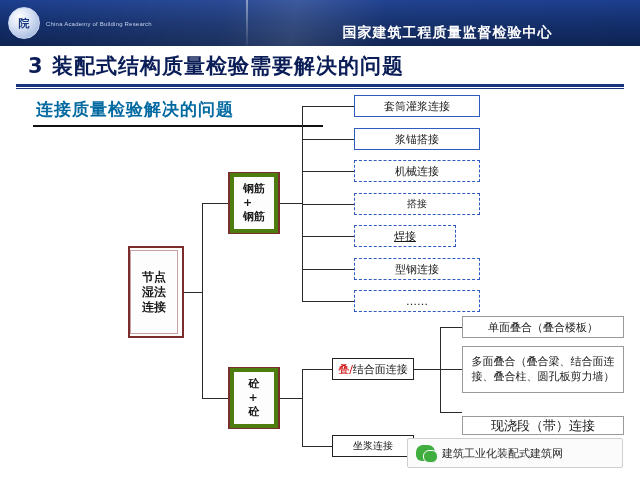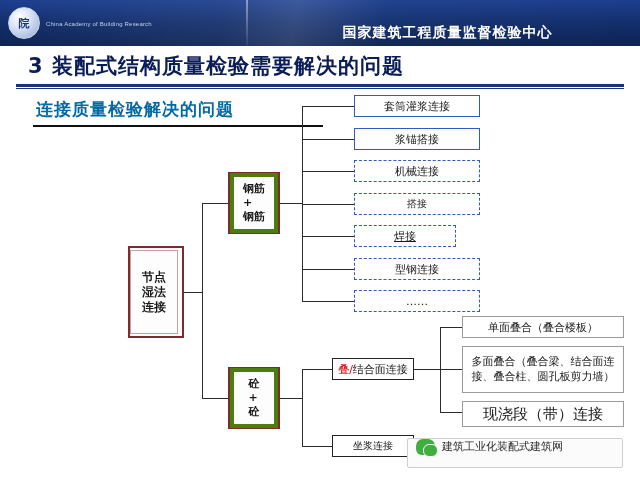--- a/index.html
+++ b/index.html
@@ -119,21 +119,21 @@
   }
 
   .line{position:absolute;background:#2b2b2b;}
   .line-h{height:1px;}
   .line-v{width:1px;}
 
   
   .footer-badge{
     position:absolute;left:407px;top:438px;width:216px;height:30px;
     border:1px solid #cfcfcf;background:#fbfbfb;border-radius:2px;
-    display:flex;gap:7px;padding-left:8px;
+    display:flex;align-items:center;gap:7px;padding-left:8px;
     box-sizing:border-box;
   }
   .wechat{
     width:19px;height:16px;border-radius:7px 7px 6px 6px;background:#3fae3f;position:relative;flex:0 0 auto;
   }
   .wechat:after{
     content:"";position:absolute;right:-3px;bottom:-2px;width:13px;height:11px;border-radius:6px;background:#3fae3f;border:1.5px solid #fbfbfb;
   }
   .footer-text{font-size:11px;color:#2a2a2a;font-family:"DejaVu Sans","Liberation Sans",sans-serif;}
   .red{color:#cc0000;}
@@ -220,18 +220,18 @@
 <div class="box bx-black" style="left:332px;top:435px;width:82px;height:22px;font-size:10px;">坐浆连接</div>
 
 <div class="line line-h" style="left:414px;top:369px;width:26px;"></div>
 <div class="line line-v" style="left:440px;top:327px;height:85px;"></div>
 <div class="line line-h" style="left:440px;top:327px;width:22px;"></div>
 <div class="line line-h" style="left:440px;top:369px;width:22px;"></div>
 <div class="line line-h" style="left:440px;top:412px;width:22px;"></div>
 
 <div class="box bx-gray" style="left:462px;top:316px;width:162px;height:22px;font-size:11px;">单面叠合（叠合楼板）</div>
 <div class="box bx-gray" style="left:462px;top:346px;width:162px;height:47px;font-size:11px;line-height:1.35;padding:0 4px;">多面叠合（叠合梁、结合面连接、叠合柱、圆孔板剪力墙）</div>
-<div class="box bx-gray" style="left:462px;top:401px;width:162px;height:26px;font-size:15px;">现浇段（带）连接</div>
+<div class="box bx-gray" style="left:462px;top:416px;width:162px;height:19px;font-size:13px;">现浇段（带）连接</div>
 
 <div class="footer-badge">
   <span class="wechat"></span>
   <span class="footer-text">建筑工业化装配式建筑网</span>
 </div>
 
 </body></html>

